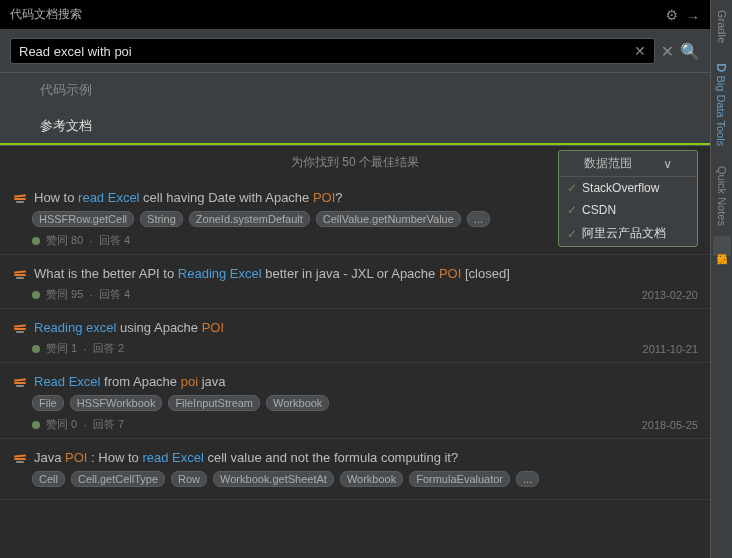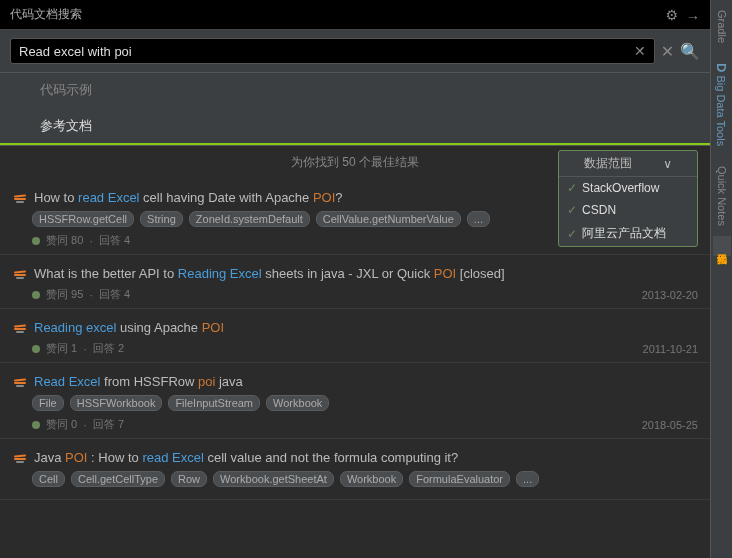--- a/index.html
+++ b/index.html
@@ -350,21 +350,21 @@
     <div class="result-item">
       <div class="result-title">
         <span class="source-icon so-icon">
           <svg width="14" height="14" viewBox="0 0 14 14">
               <rect x="1" y="8" width="12" height="2" rx="1" fill="#e8792a"></rect>
               <rect x="1" y="5" width="12" height="2" rx="1" fill="#e8792a" transform="rotate(-5 7 6)"></rect>
               <rect x="3" y="11" width="8" height="2" rx="1" fill="#888"></rect>
             </svg>
         </span>
         <span>
-          <span>What is the better API to </span><span class="highlight-link">Reading Excel</span><span> sheets in java - JXL or Quick </span><span class="highlight-red">POI</span><span> [closed]</span>
+          <span>What is the better API to </span><span class="highlight-link">Reading Excel</span><span> better in java - JXL or Apache </span><span class="highlight-red">POI</span><span> [closed]</span>
         </span>
       </div>
       <div class="result-meta">
         <div class="meta-left">
           <span class="vote-dot"></span>
           <span>赞同 95</span>
           <span>·</span>
           <span>回答 4</span>
         </div>
         <span>2013-02-20</span>
@@ -398,21 +398,21 @@
     <div class="result-item">
       <div class="result-title">
         <span class="source-icon so-icon">
           <svg width="14" height="14" viewBox="0 0 14 14">
               <rect x="1" y="8" width="12" height="2" rx="1" fill="#e8792a"></rect>
               <rect x="1" y="5" width="12" height="2" rx="1" fill="#e8792a" transform="rotate(-5 7 6)"></rect>
               <rect x="3" y="11" width="8" height="2" rx="1" fill="#888"></rect>
             </svg>
         </span>
         <span>
-          <span class="highlight-link">Read Excel</span><span> from HSSFRow </span><span class="highlight-red">poi</span><span> java</span>
+          <span class="highlight-link">Read Excel</span><span> from Apache </span><span class="highlight-red">poi</span><span> java</span>
         </span>
       </div>
       <div class="tags-row">
         <span class="tag">File</span>
         <span class="tag">HSSFWorkbook</span>
         <span class="tag">FileInputStream</span>
         <span class="tag">Workbook</span>
       </div>
       <div class="result-meta">
         <div class="meta-left">

